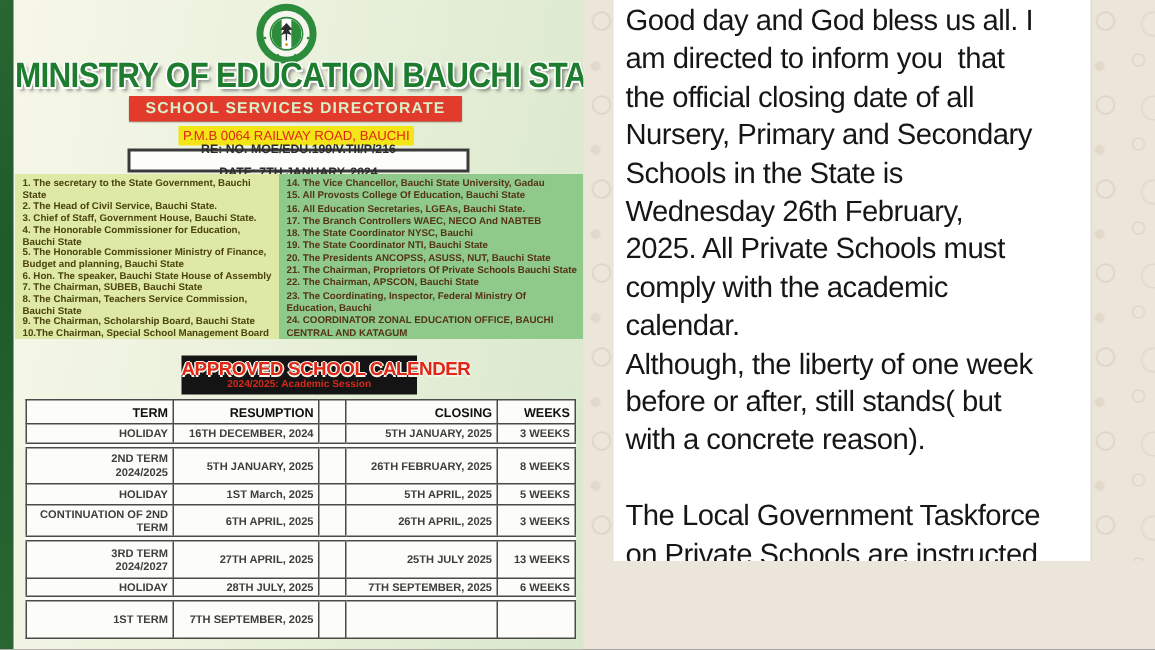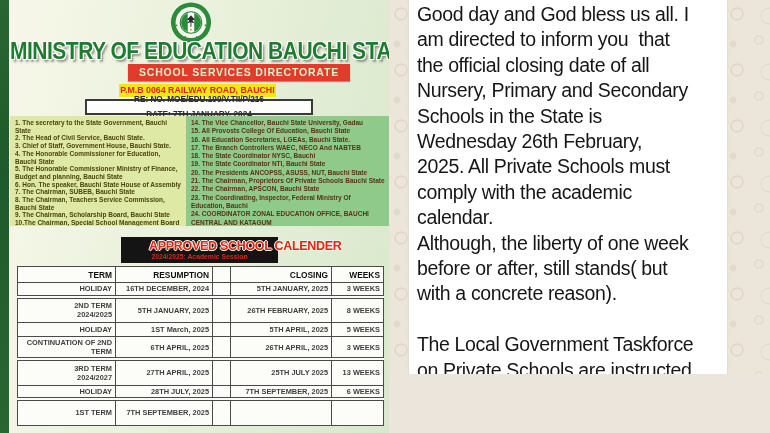--- a/index.html
+++ b/index.html
@@ -25,25 +25,24 @@
     transform:scaleY(1.12); transform-origin:top center;
     text-shadow:-1px -1px 0 #fff, 1px -1px 0 #fff, -1px 1px 0 #fff,
                  1px 1px 0 #fff, 2.5px 2.5px 2px rgba(70,70,70,.55);
     white-space:nowrap;
   }
   .red-banner {
     position:absolute; left:86px; top:64px; width:222px; height:17px;
     background:#e23a2b; color:#d9efc8; font-size:10.5px; font-weight:700;
     letter-spacing:.8px; text-align:center; line-height:17px;
     box-shadow:0 1px 1px rgba(0,0,0,.35);
-    margin-left:42px;
   }
   .yellow-banner {
     position:absolute; left:119px; top:84px; width:157px; height:13px;
-    background:#f3e516; color:#e02617; font-size:8.8px; font-weight:700;
+    background:#f3e516; color:#e02617; font-size:8.8px; font-weight:400;
     text-align:center; line-height:13px;
   }
   .ref-box {
     position:absolute; left:85px; top:99px; width:228px; height:16px;
     background:#fdfdfb; border:2px solid #3a3a3a; color:#2c2c2c;
     font-size:8.2px; font-weight:700; display:flex; align-items:center;
     justify-content:center; gap:6px; white-space:nowrap;flex-direction:column;
   }
   .addr-wrap {
     position:absolute; left:10px; top:116px; width:379px; height:110px;
@@ -56,21 +55,20 @@
   .addr-col.right .addr-item { line-height:8.3px; }
 
   .cal-heading-box {
     position:absolute; left:121px; top:237px; width:157px; height:26px;
     background:#141414; text-align:center; padding-top:3px;
   }
   .cal-heading {
     color:#e02617; font-size:12.5px; font-weight:800; letter-spacing:-0.3px;
     line-height:13px; white-space:nowrap;
     text-shadow:-1px 0 0 #f6f3ea, 1px 0 0 #f6f3ea, 0 -1px 0 #f6f3ea, 0 1px 0 #f6f3ea;
-    margin-left:28px;
   }
   .cal-subheading { color:#d42a1c; font-size:6.8px; font-weight:700; line-height:8px; }
 
   table.calendar {
     position:absolute; left:17px; top:266px; width:366px;
     border-collapse:collapse; background:#fcfcf9; table-layout:fixed;
   }
   table.calendar col.c-term { width:98px; }
   table.calendar col.c-res  { width:97px; }
   table.calendar col.c-sep  { width:18px; }

